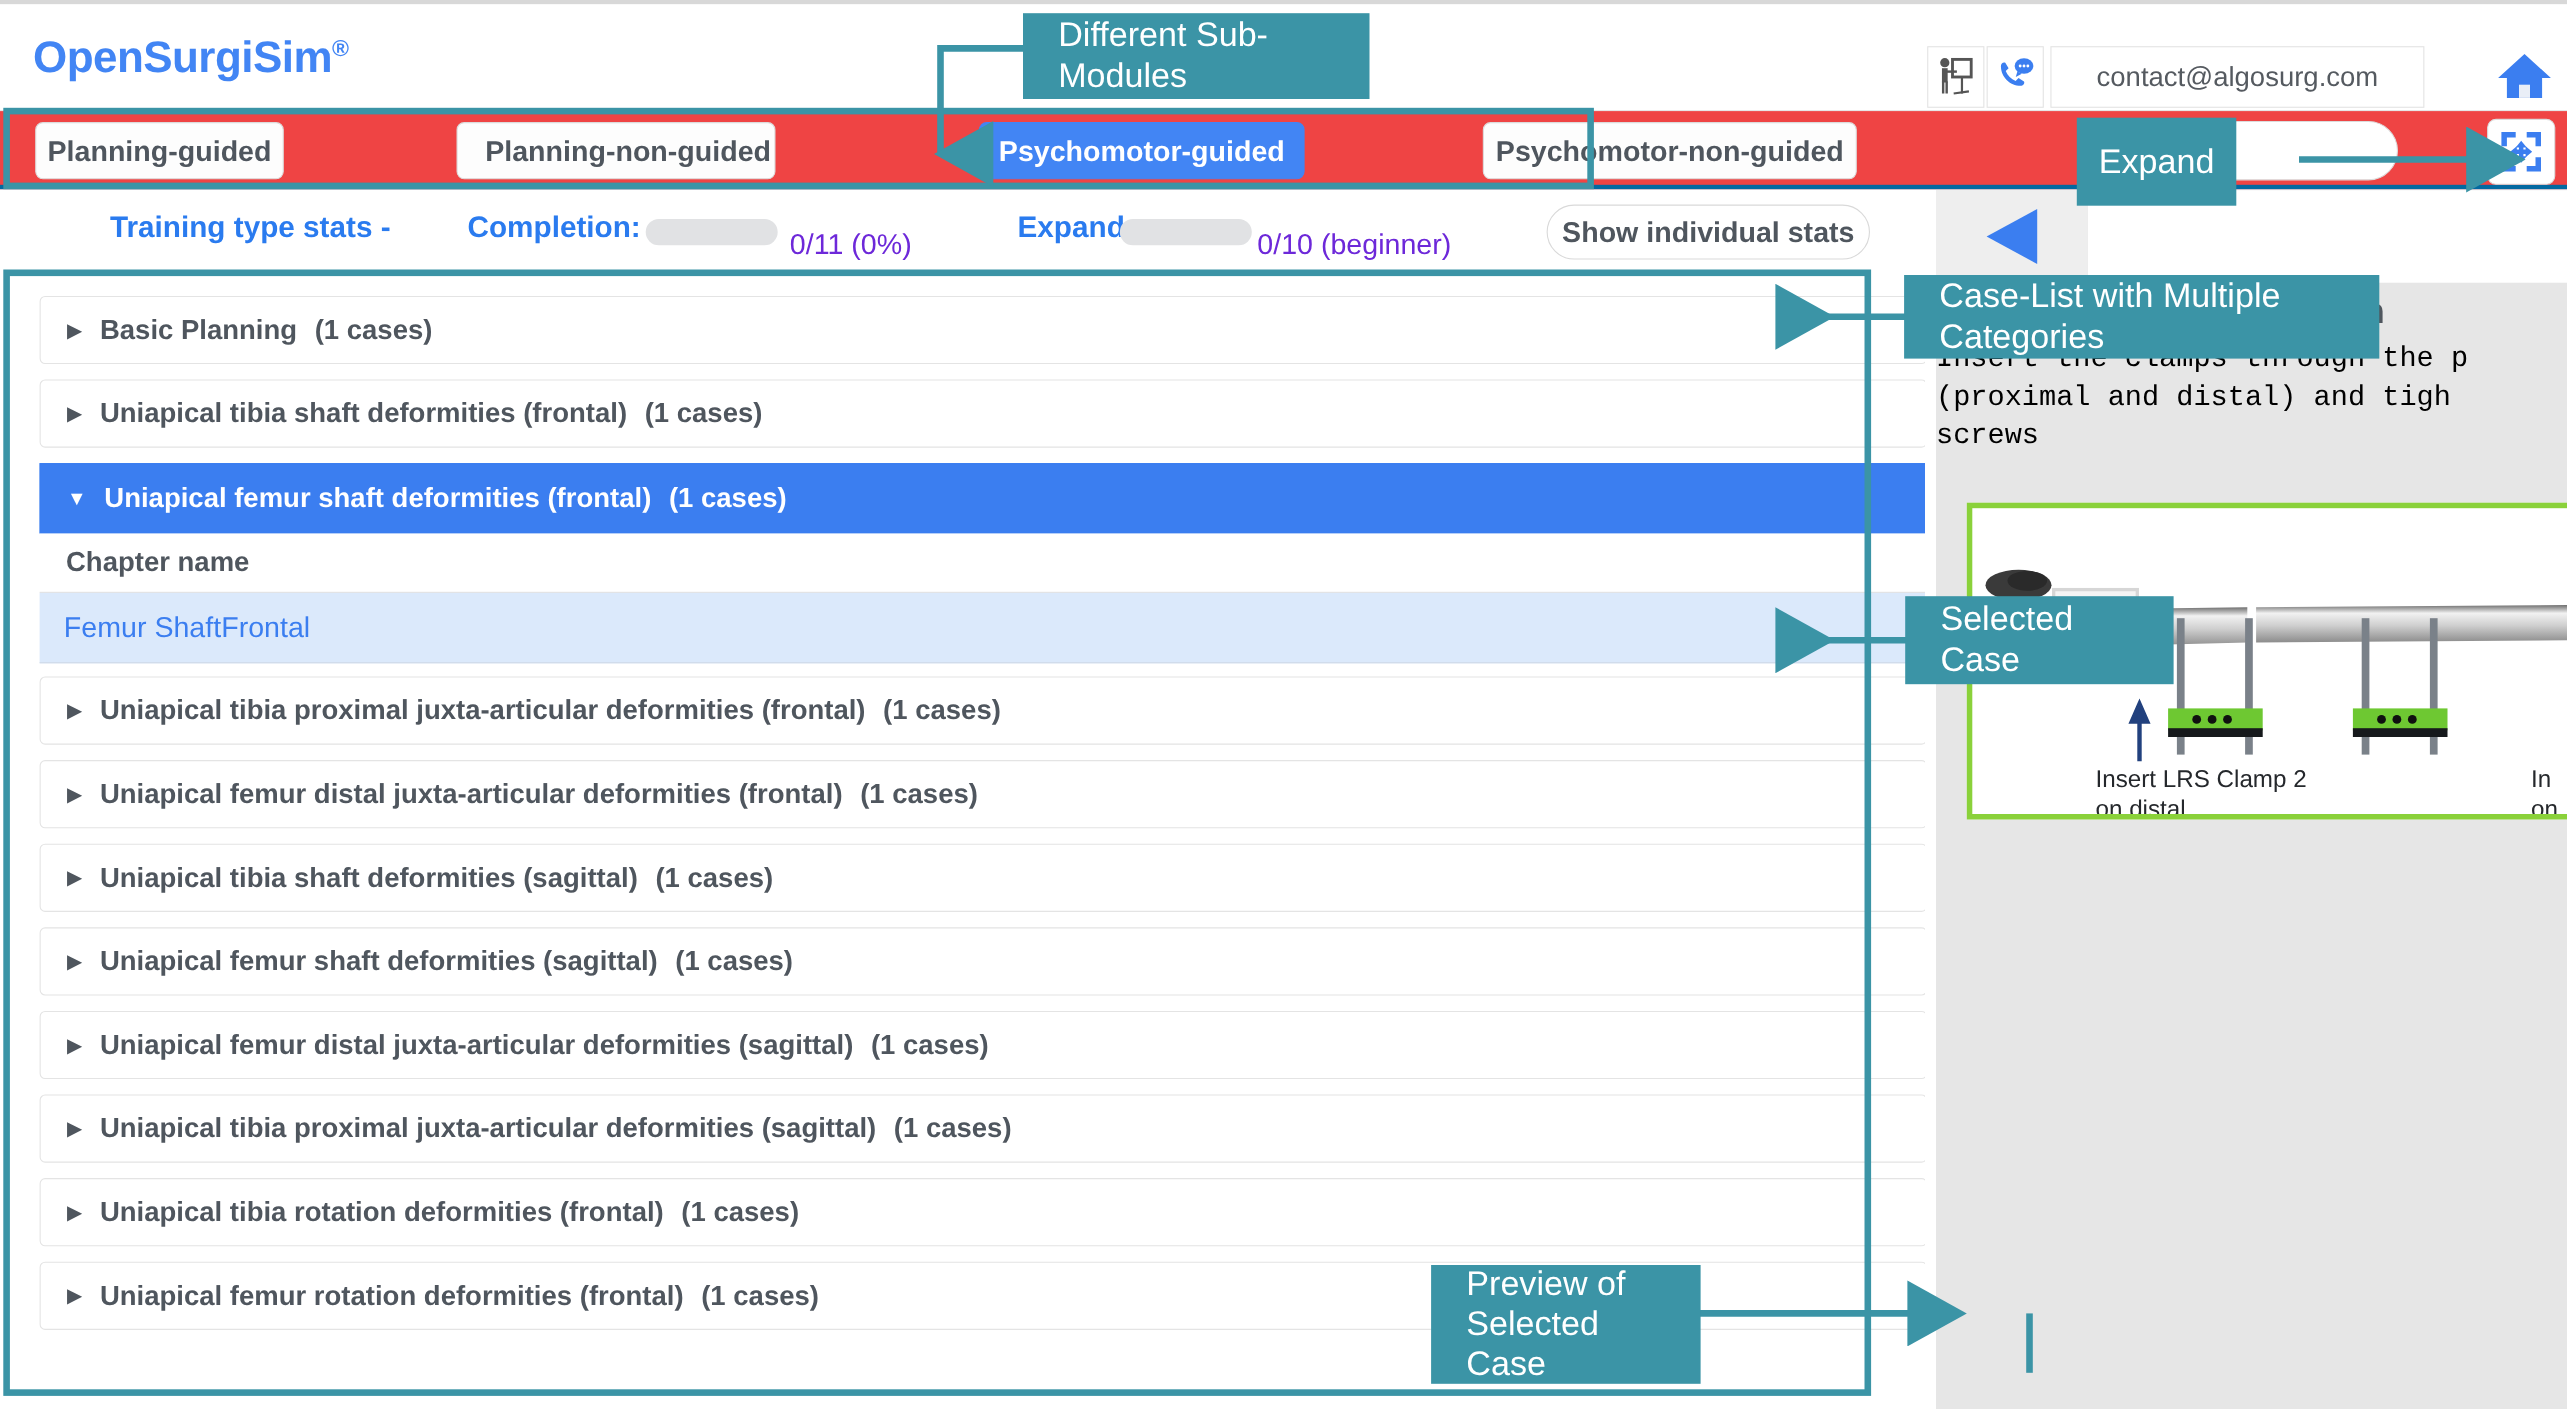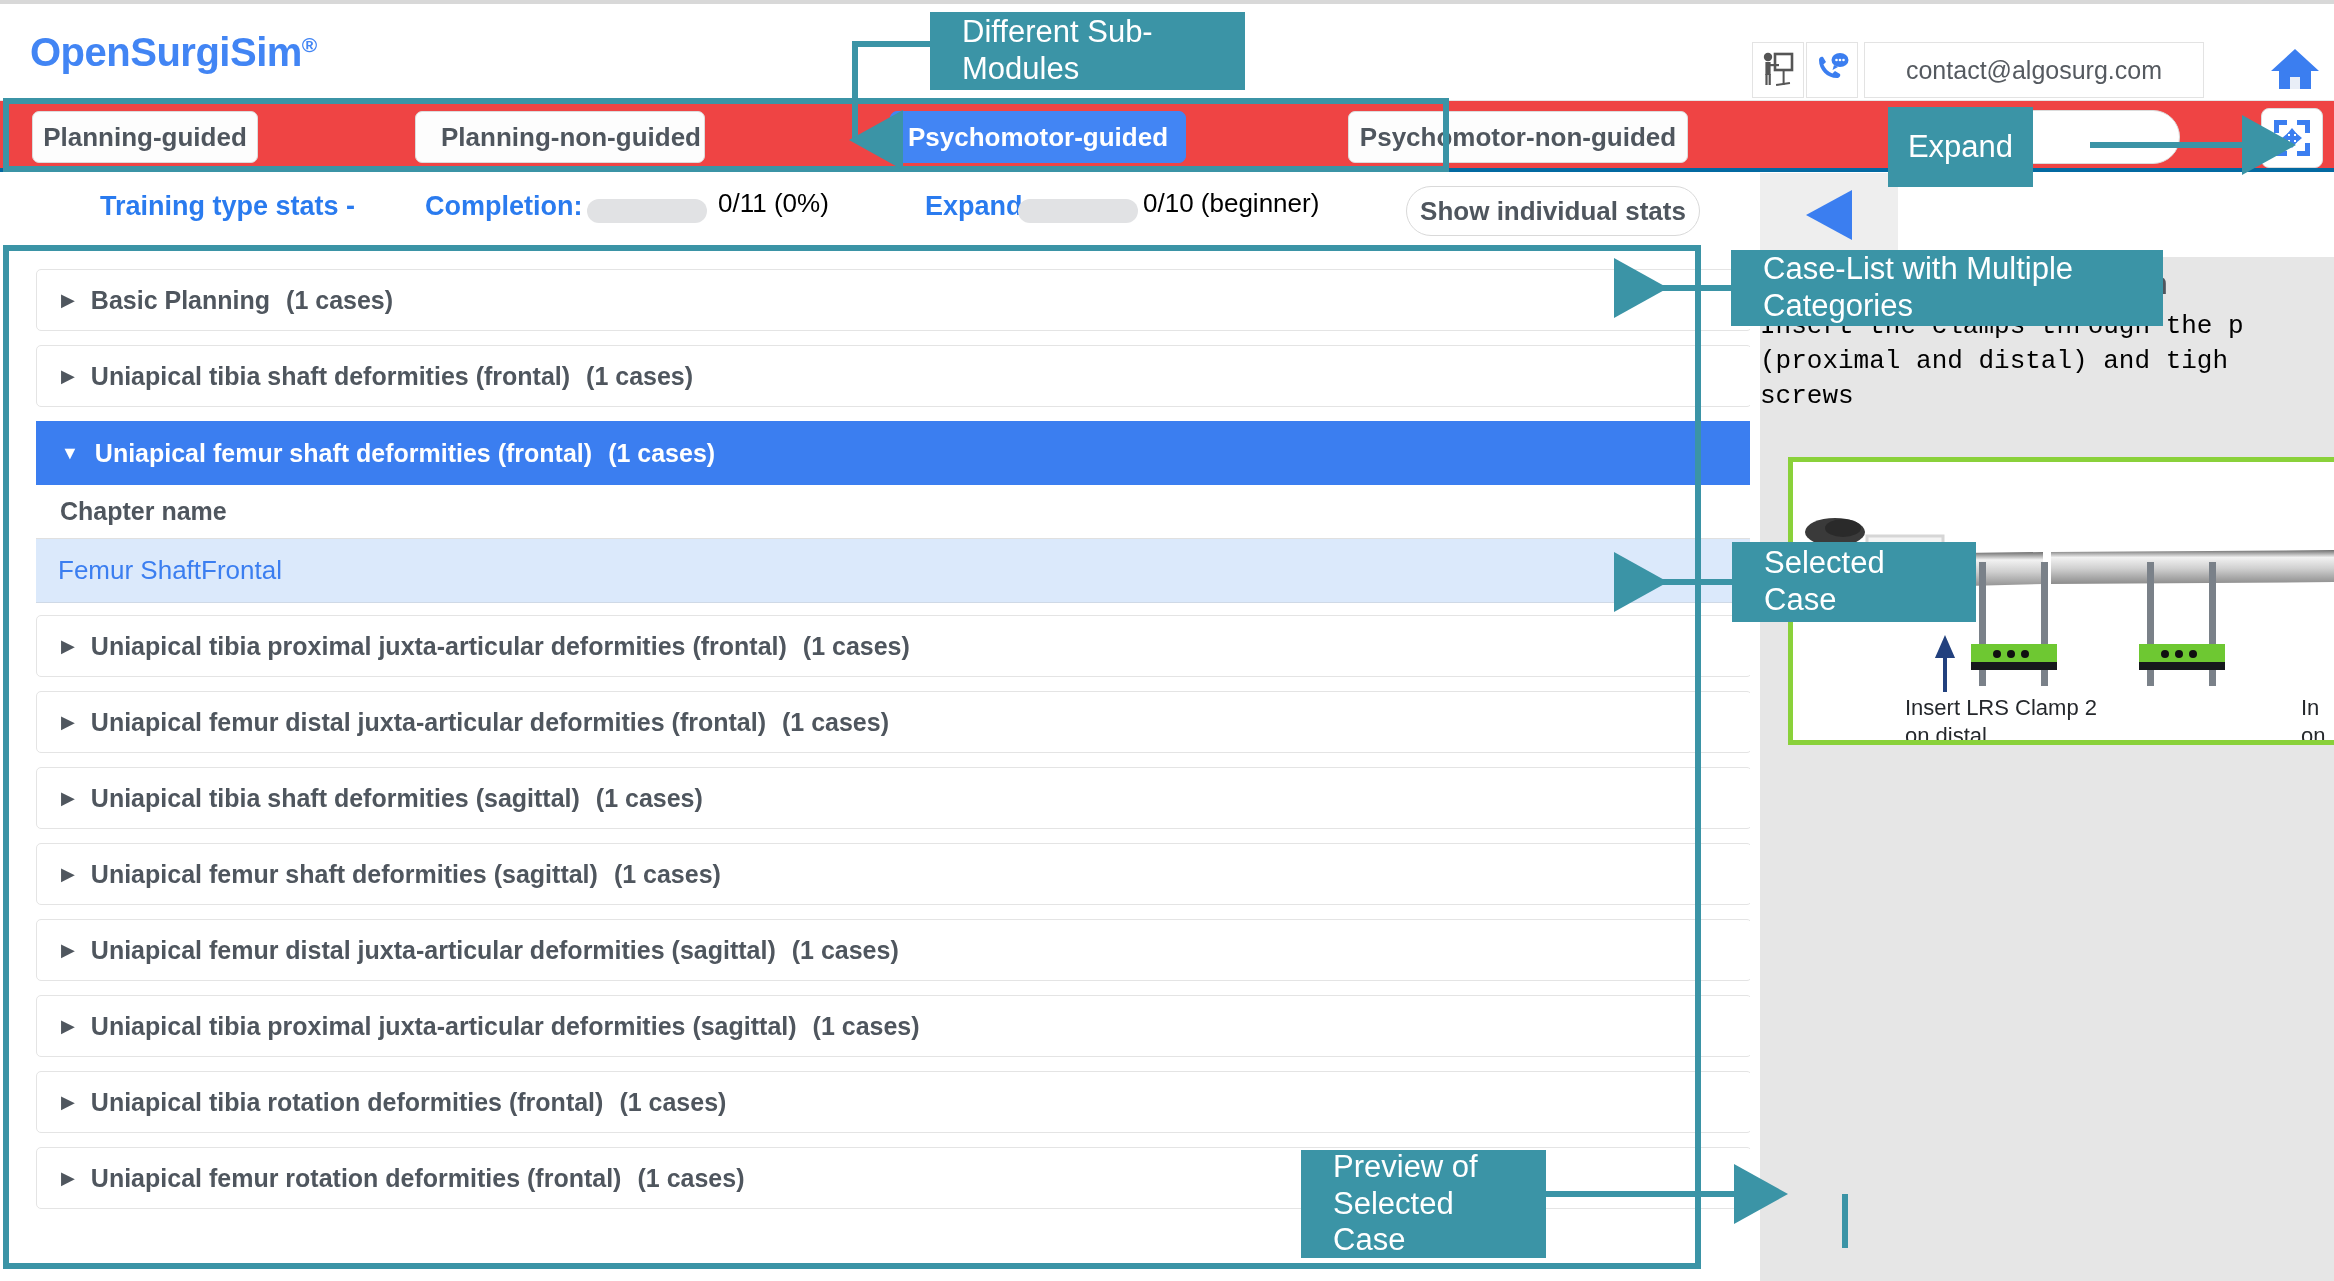--- a/index.html
+++ b/index.html
@@ -113,22 +113,22 @@
   #stats-title { left: 100px; }
   #stats-completion-label { left: 425px; }
   #stats-score-label { left: 925px; }
   .stats-progress {
     position: absolute; top: 26px; height: 24px; width: 120px;
     background: #e1e2e4; border-radius: 12px;
   }
   #prog-completion { left: 587px; }
   #prog-score { left: 1018px; }
   .stats-value {
-    position: absolute; top: 15px;
-    font-size: 26px; color: #000000; white-space: nowrap;
+    position: absolute; top: 34px;
+    font-size: 26px; color: #6d28d9; white-space: nowrap;
   }
   #val-completion { left: 718px; }
   #val-score { left: 1143px; }
   .show-stats-btn {
     position: absolute; left: 1406px; top: 186px;
     width: 294px; height: 50px;
     border: 1px solid #d9d9d9; border-radius: 26px;
     background: #fff;
     font-size: 26px; font-weight: bold; color: #4f565e;
     display: flex; align-items: center; justify-content: center;

